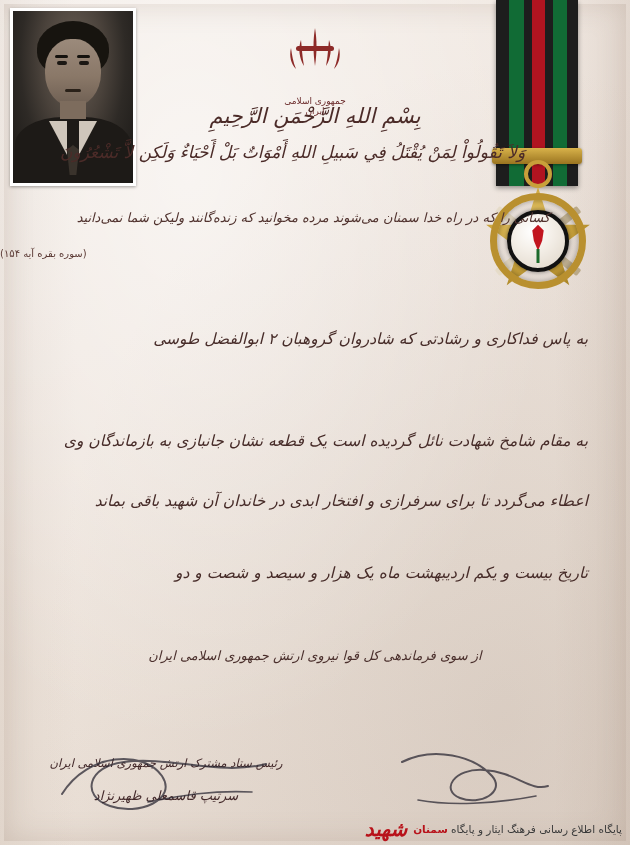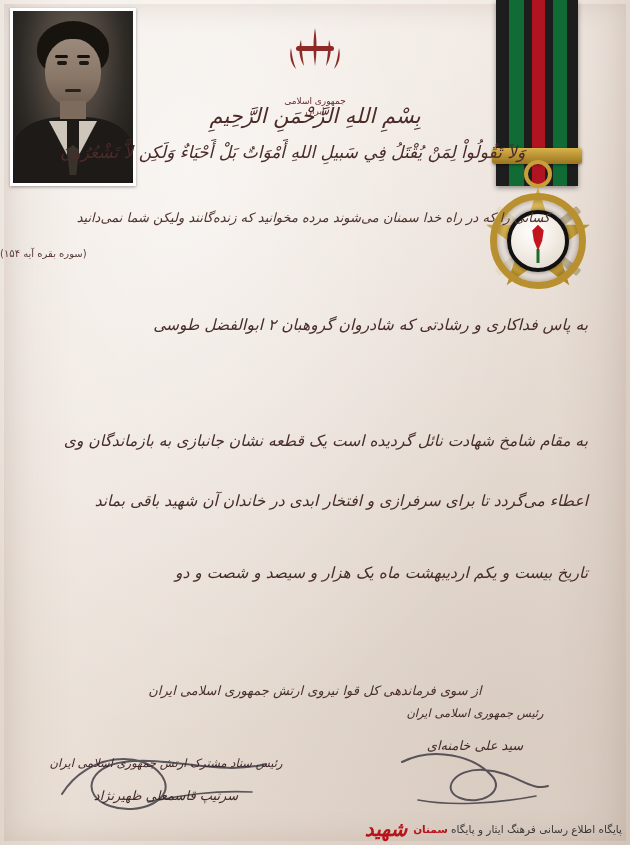--- a/index.html
+++ b/index.html
@@ -332,36 +332,35 @@
     left: 42px;
     right: 42px;
     text-align: right;
     direction: rtl;
     font-size: 15.5px;
     color: #472c29;
     font-style: italic;
     line-height: 1.2;
     letter-spacing: .3px;
   }
-  #line-1 { top: 316px; }
+  #line-1 { top: 330px; }
   #line-2 { top: 374px; }
   #line-3 { top: 432px; }
   #line-4 { top: 492px; }
   #line-5 { top: 564px; }
 
   #closing {
     position: absolute;
     left: 0; right: 0;
     top: 648px;
     text-align: center;
     direction: rtl;
     font-size: 13px;
     color: #4a2f2c;
     font-style: italic;
-    margin-top: 35px;
   }
 
   
   .sig-block {
     position: absolute;
     direction: rtl;
     text-align: center;
     color: #43292a;
   }
   .sig-title {
@@ -474,24 +473,20 @@
   <div class="body-line" id="line-4">اعطاء می‌گردد تا برای سرفرازی و افتخار ابدی در خاندان آن شهید باقی بماند</div>
   <div class="body-line" id="line-5">تاریخ بیست و یکم اردیبهشت ماه یک هزار و سیصد و شصت و دو</div>
 
   <div id="closing" class="script">از سوی فرماندهی کل قوا نیروی ارتش جمهوری اسلامی ایران</div>
 
   <div class="sig-block" id="sig-left">
     <div class="sig-title">رئیس ستاد مشترک ارتش جمهوری اسلامی ایران</div>
     <div class="sig-name">سرتیپ قاسمعلی ظهیرنژاد</div>
   </div>
 
-  <div class="sig-block" id="sig-right">
-    <div class="sig-title">رئیس جمهوری اسلامی ایران</div>
-    <div class="sig-name">سید علی خامنه‌ای</div>
-  </div>
 
   <svg class="scribble" id="scribble-left" width="230" height="80">
     <path d="M10,52 C36,10 92,8 110,34 C126,58 86,74 58,64 C28,54 36,24 72,20 C118,14 168,34 214,22" fill="none" stroke="#2d2a35" stroke-width="2" stroke-linecap="round"></path>
     <path d="M96,60 C128,54 158,48 200,50" fill="none" stroke="#2d2a35" stroke-width="1.6" stroke-linecap="round"></path>
   </svg>
 
   <svg class="scribble" id="scribble-right" width="170" height="78">
     <path d="M14,22 C46,6 86,16 104,36 C118,52 92,66 72,58 C52,50 66,28 96,30 C128,32 142,52 160,46" fill="none" stroke="#2d2a35" stroke-width="2" stroke-linecap="round"></path>
     <path d="M30,60 C62,66 106,64 148,56" fill="none" stroke="#2d2a35" stroke-width="1.6" stroke-linecap="round"></path>
   </svg>

